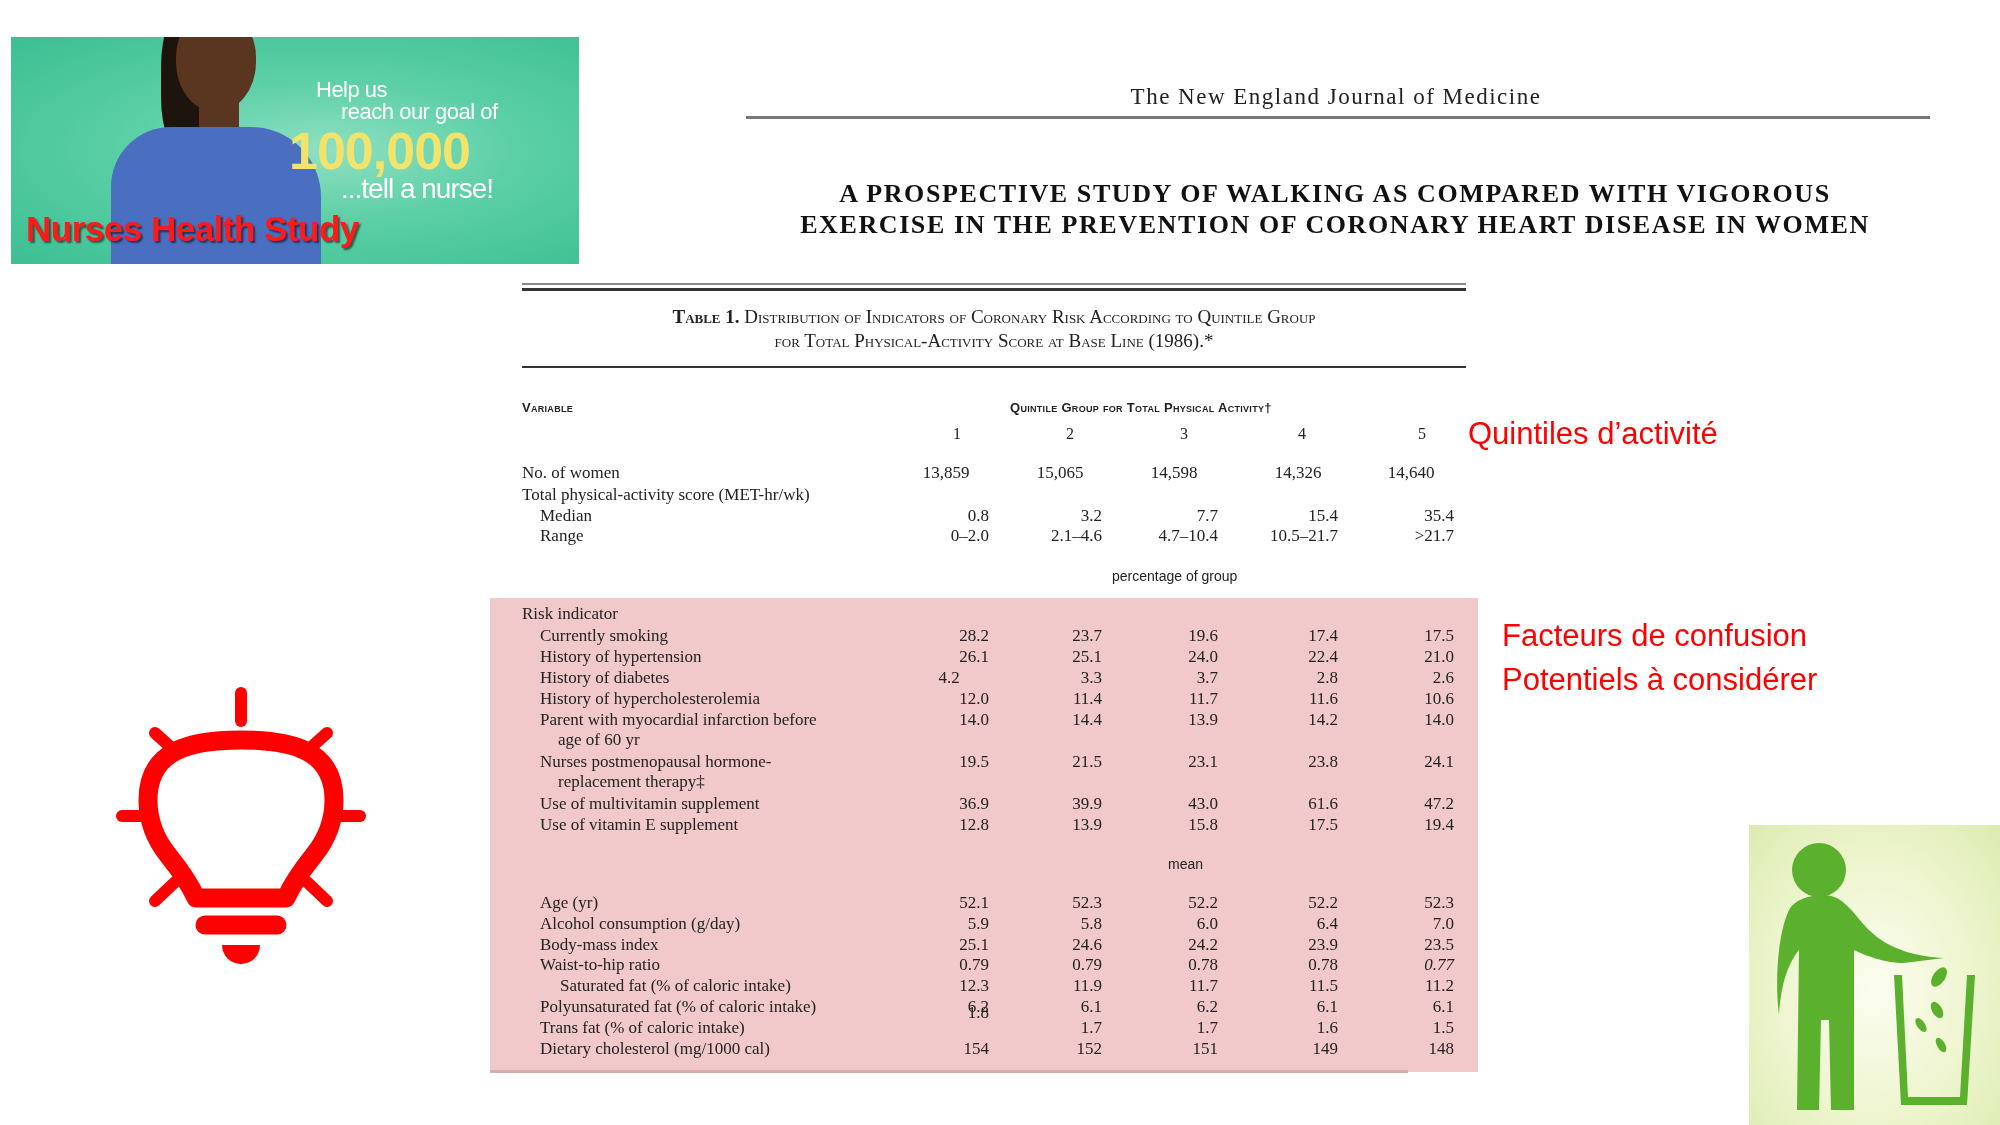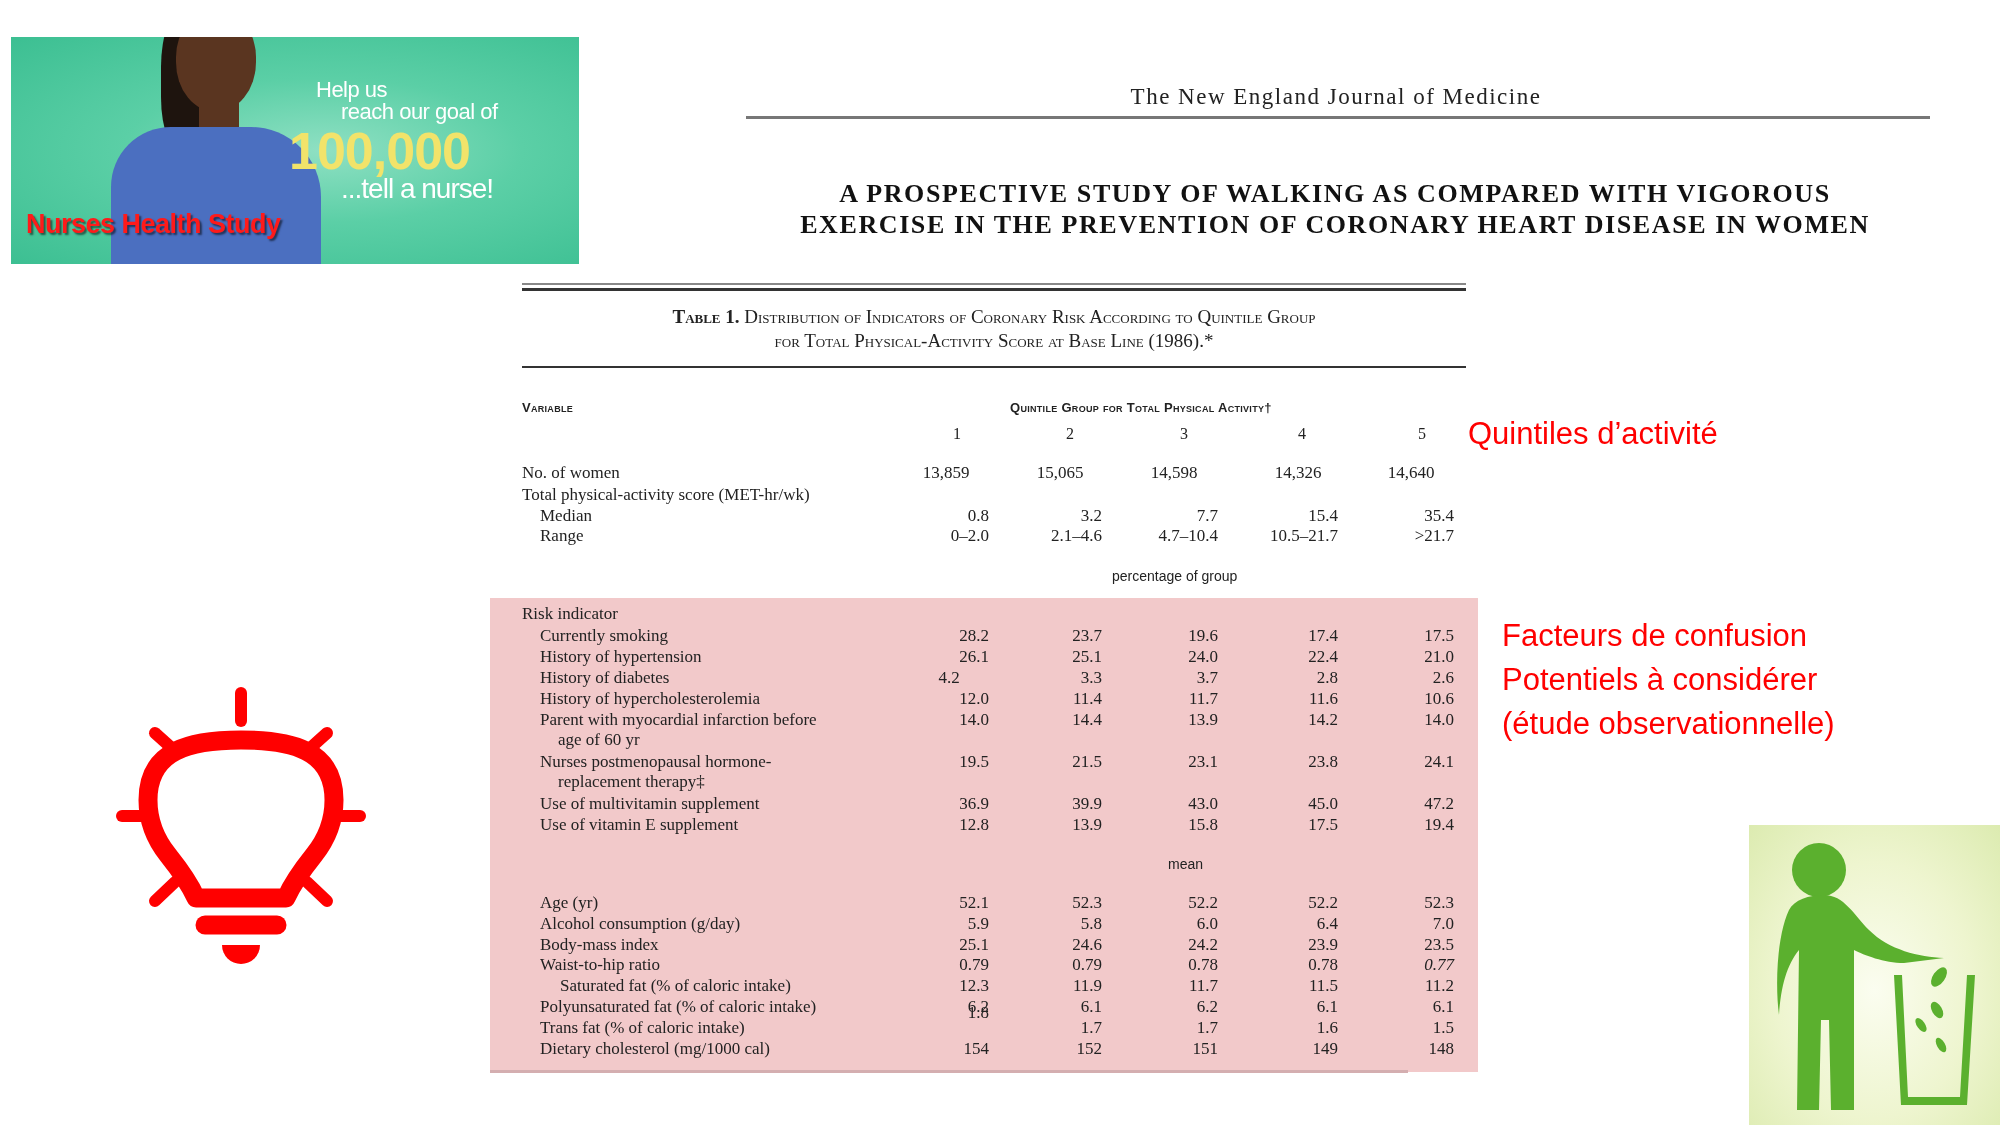--- a/index.html
+++ b/index.html
@@ -9,21 +9,21 @@
   
   #banner { left:11px; top:37px; width:568px; height:227px; background:radial-gradient(ellipse at 55% 50%, #8fe0c3 0%, #5bcfa6 45%, #3cbf92 100%); overflow:hidden; }
   #banner .woman-head { position:absolute; left:165px; top:-25px; width:80px; height:100px; border-radius:45% 45% 50% 50%; background:#5a3520; }
   #banner .woman-hair { position:absolute; left:150px; top:-30px; width:60px; height:150px; border-radius:40%; background:#1e140e; }
   #banner .woman-neck { position:absolute; left:188px; top:60px; width:40px; height:50px; background:#5a3520; }
   #banner .woman-body { position:absolute; left:100px; top:90px; width:210px; height:160px; border-radius:60px 70px 0 0; background:#4b6fc0; }
   #banner .txt-help { position:absolute; left:305px; top:40px; color:#fff; font-family:"Liberation Sans", sans-serif; font-size:22px; letter-spacing:-0.5px; }
   #banner .txt-reach { position:absolute; left:330px; top:62px; color:#fff; font-family:"Liberation Sans", sans-serif; font-size:22px; letter-spacing:-0.5px; }
   #banner .txt-goal { position:absolute; left:278px; top:84px; color:#f2e36a; font-family:"Liberation Sans", sans-serif; font-weight:bold; font-size:52px; letter-spacing:-1px;text-align:right; }
   #banner .txt-tell { position:absolute; left:330px; top:136px; color:#fff; font-family:"Liberation Sans", sans-serif; font-size:28px; letter-spacing:-1px; }
-  #banner .txt-nhs { position:absolute; left:15px; top:172px; color:#ff1a1a; font-family:"Liberation Sans", sans-serif; font-weight:bold; font-size:27px; letter-spacing:-0.5px; text-shadow:2px 2px 2px rgba(0,0,0,0.55); }
+  #banner .txt-nhs { position:absolute; left:15px; top:172px; color:#ff1a1a; font-family:"Liberation Sans", sans-serif; font-weight:bold; font-size:35px; letter-spacing:-0.5px; text-shadow:2px 2px 2px rgba(0,0,0,0.55); }
 
   
   #journal-name { left:746px; top:84px; width:1180px; text-align:center; font-size:23px; letter-spacing:1.5px; color:#222; }
   #journal-rule { left:746px; top:116px; width:1184px; height:3px; background:#777; }
   #article-title { left:740px; top:178px; width:1190px; text-align:center; font-size:26px; font-weight:bold; letter-spacing:1.6px; line-height:31px; color:#111; }
 
   
   #table-rule-top1 { left:522px; top:283px; width:944px; height:2px; background:#888; }
   #table-rule-top2 { left:522px; top:288px; width:944px; height:3px; background:#333; }
   #table-caption { left:522px; top:305px; width:944px; text-align:center; font-size:19px; line-height:24px; color:#222; font-variant:small-caps; }
@@ -157,21 +157,21 @@
     <div class="abs cell" style="left: 909px; top: 752px;">19.5</div>
     <div class="abs cell" style="left: 1022px; top: 752px;">21.5</div>
     <div class="abs cell" style="left: 1138px; top: 752px;">23.1</div>
     <div class="abs cell" style="left: 1258px; top: 752px;">23.8</div>
     <div class="abs cell" style="left: 1374px; top: 752px;">24.1</div>
     <div class="abs row-label" style="left: 558px; top: 772px;">replacement therapy‡</div>
     <div class="abs row-label" style="left: 540px; top: 794px;">Use of multivitamin supplement</div>
     <div class="abs cell" style="left: 909px; top: 794px;">36.9</div>
     <div class="abs cell" style="left: 1022px; top: 794px;">39.9</div>
     <div class="abs cell" style="left: 1138px; top: 794px;">43.0</div>
-    <div class="abs cell" style="left: 1258px; top: 794px;">45.0</div>
+    <div class="abs cell" style="left: 1258px; top: 794px;">61.6</div>
     <div class="abs cell" style="left: 1374px; top: 794px;">47.2</div>
     <div class="abs row-label" style="left: 540px; top: 815px;">Use of vitamin E supplement</div>
     <div class="abs cell" style="left: 909px; top: 815px;">12.8</div>
     <div class="abs cell" style="left: 1022px; top: 815px;">13.9</div>
     <div class="abs cell" style="left: 1138px; top: 815px;">15.8</div>
     <div class="abs cell" style="left: 1258px; top: 815px;">17.5</div>
     <div class="abs cell" style="left: 1374px; top: 815px;">19.4</div>
   </div>
 <div id="mean-rows">
     <div class="abs row-label" style="left: 540px; top: 893px;">Age (yr)</div>
@@ -223,21 +223,20 @@
     <div class="abs cell" style="left: 1258px; top: 1038.6px;">149</div>
     <div class="abs cell" style="left: 1374px; top: 1038.6px;">148</div>
   </div>
 
 <div class="abs section-label" style="left:1168px;top:856px">mean</div>
 
 <div id="anno-quintiles" class="abs anno">Quintiles d’activité</div>
 <div id="anno-confounders" class="abs anno">
   <div>Facteurs de confusion</div>
   <div>Potentiels à considérer</div>
-  <div>(étude observationnelle)</div>
 </div>
 
 <svg id="bulb" class="abs" viewBox="0 0 262 282">
   <g stroke="#ff0000" stroke-width="12" stroke-linecap="round" fill="none">
     <line x1="131" y1="8" x2="131" y2="36"></line>
     <line x1="45" y1="48" x2="65" y2="66"></line>
     <line x1="217" y1="48" x2="197" y2="66"></line>
     <line x1="12" y1="131" x2="42" y2="131"></line>
     <line x1="220" y1="131" x2="250" y2="131"></line>
     <line x1="45" y1="216" x2="65" y2="197"></line>

